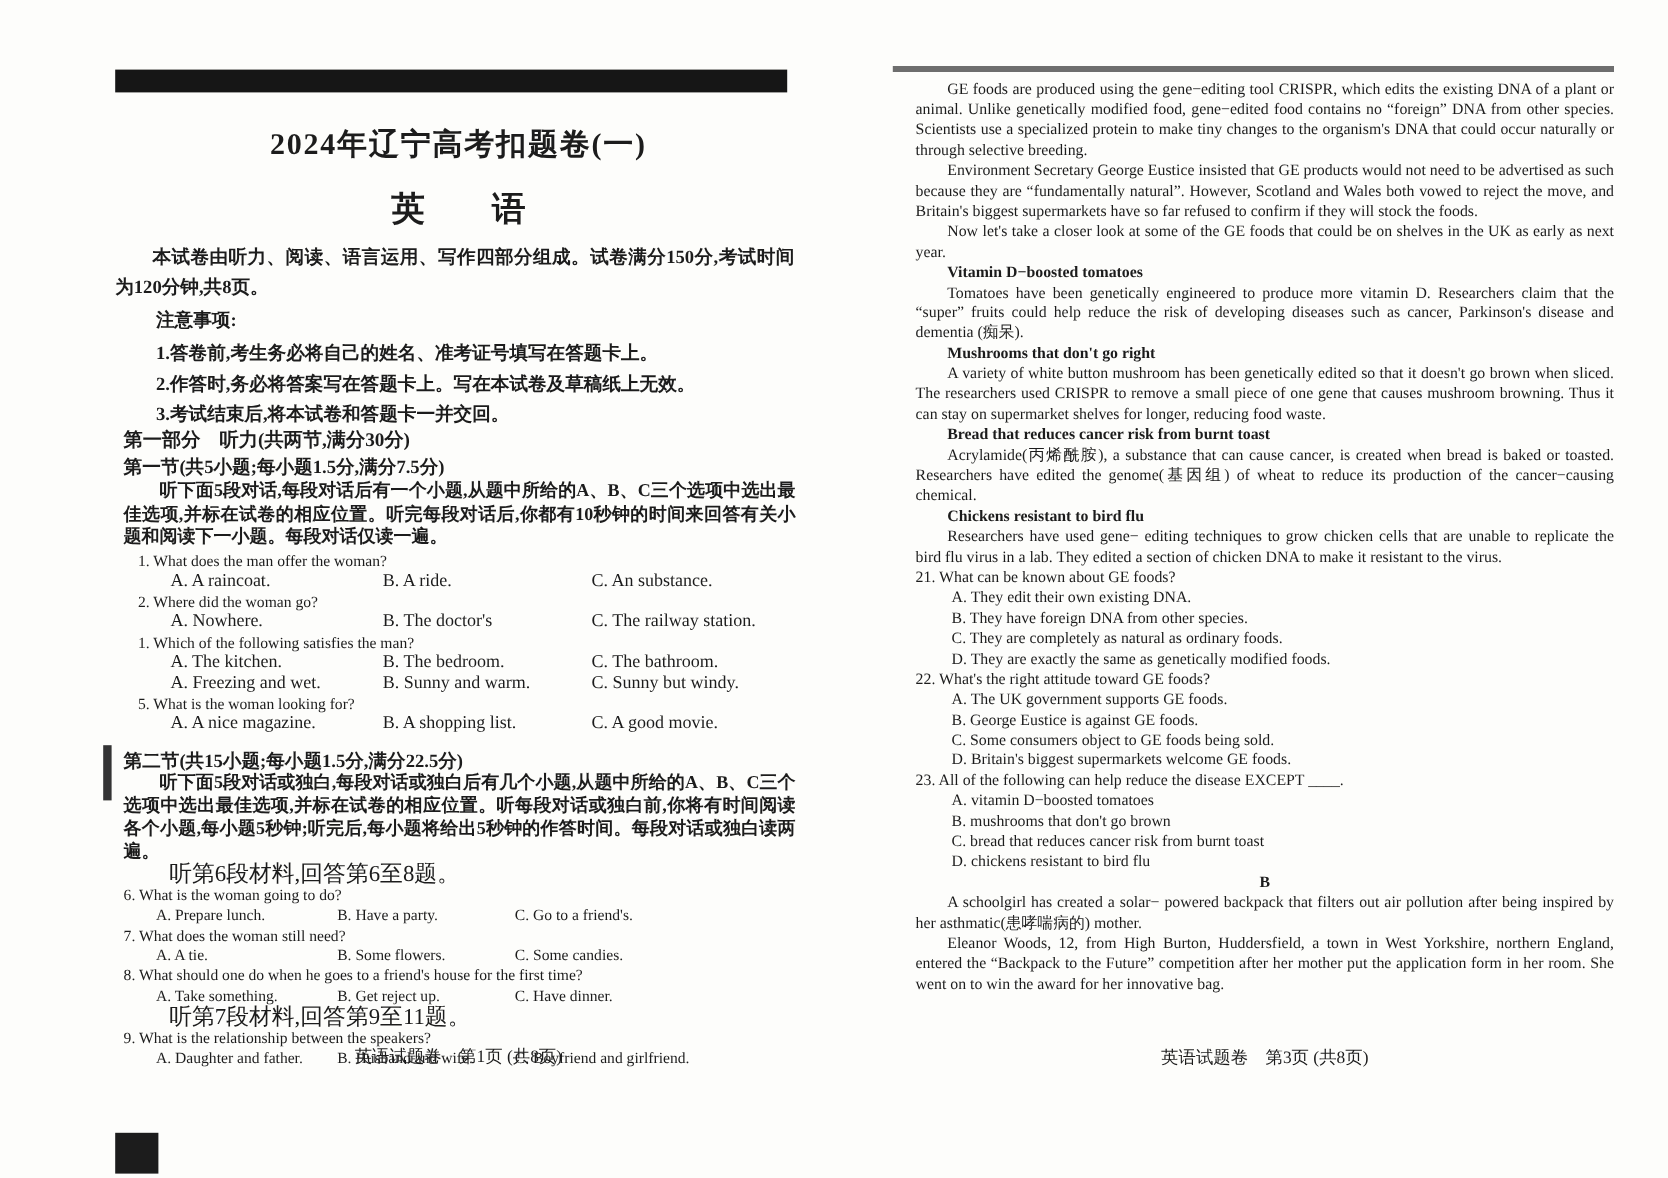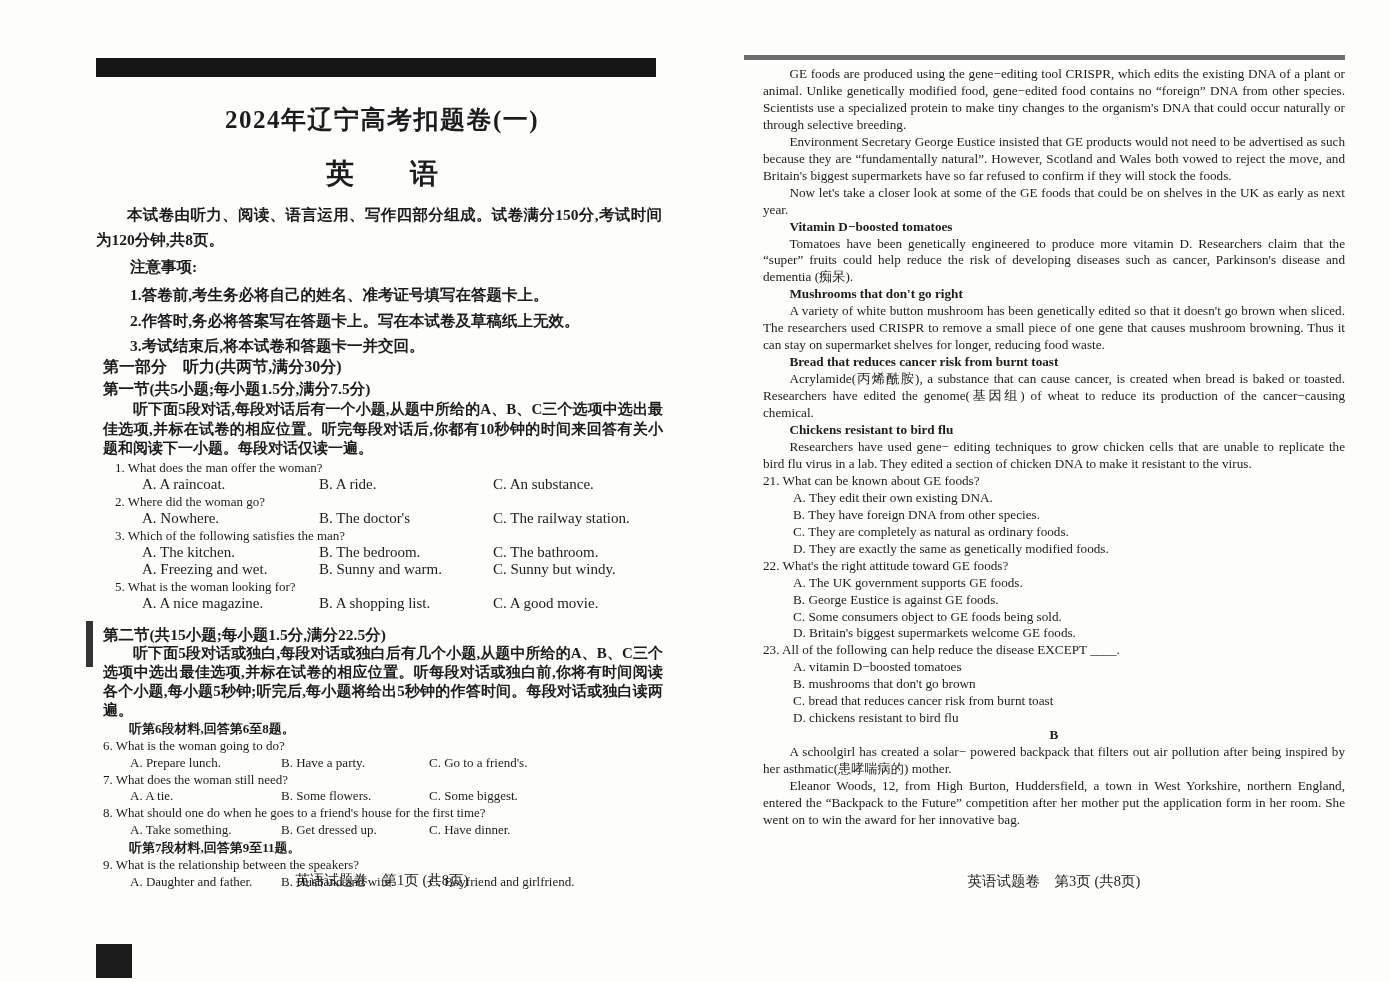--- a/index.html
+++ b/index.html
@@ -25,21 +25,21 @@
   .lp-notes-title { position:absolute; left:130px; top:257px; font-size:15.5px; font-weight:700; }
   .lp-notes   { position:absolute; left:130px; top:282px; font-size:15.5px; font-weight:700; line-height:25.5px; }
   .lp-part1   { position:absolute; left:103px; top:357px; font-size:16px;   font-weight:700; }
   .lp-sec1    { position:absolute; left:103px; top:379px; font-size:15.5px; font-weight:700; }
   .lp-sec1-instr { position:absolute; left:103px; top:400px; width:560px; font-size:15px;
                 font-weight:600; line-height:19.6px; text-align:justify; text-indent:2em; }
   .lp-q1      { position:absolute; left:103px; top:459px; width:560px;margin-left:12px; }
   .lp-sec2wrap{ position:absolute; left:103px; top:626px; width:560px; }
   .sec2-head  { font-size:15.5px; font-weight:700; line-height:18px; }
   .sec2-instr { font-size:15px; font-weight:600; line-height:19px; text-align:justify; text-indent:2em; }
-  .material   { font-size:13px; font-weight:700; line-height:18px; text-indent:2em; }
+  .material   { font-size:19px; font-weight:400; line-height:18px; text-indent:2em; }
   .q          { font-size:13px; line-height:17px; }
   .opts       { display:grid; grid-template-columns:151px 148px auto; padding-left:27px;
                 font-size:15px; line-height:17px;gap:26px; }
   .q4         { font-size:13px; line-height:16.8px; }
   .opts4      { display:grid; grid-template-columns:151px 148px auto; padding-left:27px;
                 font-size:13px; line-height:16.8px; }
   .lp-footer  { position:absolute; left:103px; top:871px; width:558px; text-align:center; font-size:14.5px; }
 
   
   .rp { position:absolute; left:763px; top:66px; width:582px; font-size:13.2px;
@@ -80,21 +80,21 @@
       <span>A. A raincoat.</span>
       <span>B. A ride.</span>
       <span>C. An substance.</span>
     </div>
     <div class="q">2. Where did the woman go?</div>
     <div class="opts">
       <span>A. Nowhere.</span>
       <span>B. The doctor's</span>
       <span>C. The railway station.</span>
     </div>
-    <div class="q">3. Which of the following satisfies the man?</div>
+    <div class="q">1. Which of the following satisfies the man?</div>
     <div class="opts">
       <span>A. The kitchen.</span>
       <span>B. The bedroom.</span>
       <span>C. The bathroom.</span>
     </div>
     <div class="opts">
       <span>A. Freezing and wet.</span>
       <span>B. Sunny and warm.</span>
       <span>C. Sunny but windy.</span>
     </div>
@@ -114,26 +114,26 @@
     <div class="q4">6. What is the woman going to do?</div>
     <div class="opts4">
       <span>A. Prepare lunch.</span>
       <span>B. Have a party.</span>
       <span>C. Go to a friend's.</span>
     </div>
     <div class="q4">7. What does the woman still need?</div>
     <div class="opts4">
       <span>A. A tie.</span>
       <span>B. Some flowers.</span>
-      <span>C. Some biggest.</span>
+      <span>C. Some candies.</span>
     </div>
     <div class="q4">8. What should one do when he goes to a friend's house for the first time?</div>
     <div class="opts4">
       <span>A. Take something.</span>
-      <span>B. Get dressed up.</span>
+      <span>B. Get reject up.</span>
       <span>C. Have dinner.</span>
     </div>
 
     <div class="material">听第7段材料,回答第9至11题。</div>
 
     <div class="q4">9. What is the relationship between the speakers?</div>
     <div class="opts4">
       <span>A. Daughter and father.</span>
       <span>B. Husband and wife.</span>
       <span>C. Boyfriend and girlfriend.</span>

